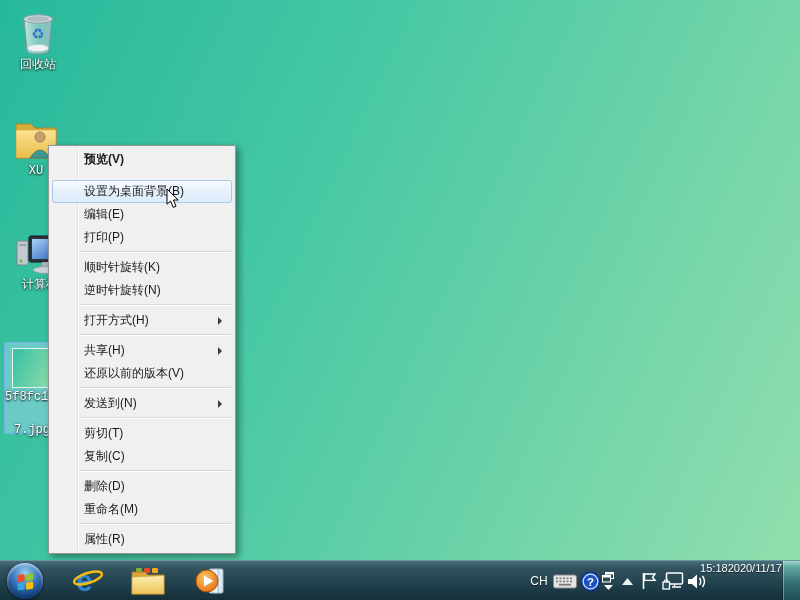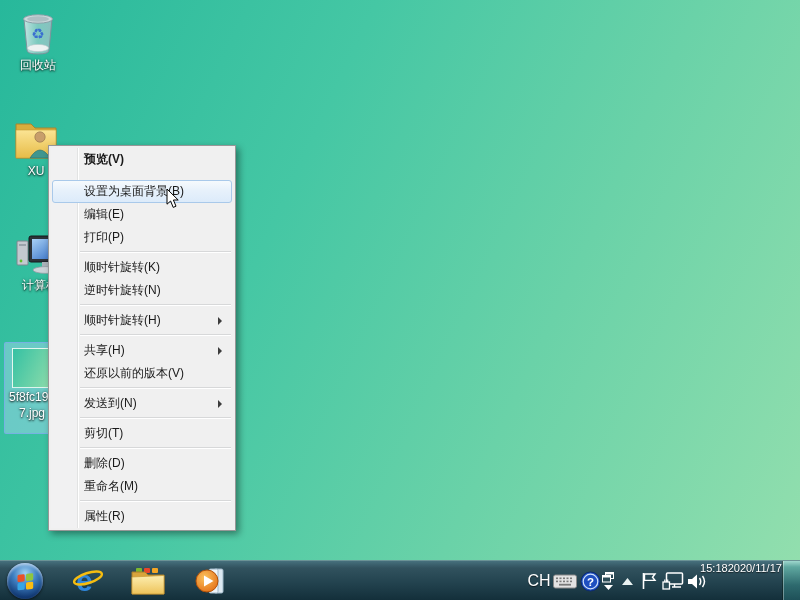--- a/index.html
+++ b/index.html
@@ -4,21 +4,21 @@
 <style>
   html,body{margin:0;padding:0;}
   body{width:800px;height:600px;overflow:hidden;position:relative;
        font-family:"Liberation Sans","DejaVu Sans",sans-serif;
        -webkit-font-smoothing:antialiased;}
   
   .desktop{position:absolute;inset:0;
     background:linear-gradient(115deg,#27b89b 0%,#45c7a4 35%,#6ad2a8 65%,#94dfae 100%);}
   .dicon{position:absolute;text-align:center;cursor:default;}
   .dicon .dlabel{margin-top:2px;font-size:12px;color:#fff;line-height:15px;
-    text-shadow:0 1px 2px rgba(0,0,0,.85),0 0 3px rgba(0,0,0,.5);}
+    text-shadow:0 1px 2px rgba(0,0,0,.85),0 0 3px rgba(0,0,0,.5);font-family:Liberation Mono, monospace;}
   .dicon svg{display:block;margin:0 auto;}
   .file-sel{background:rgba(170,214,245,.45);border:1px solid rgba(120,175,230,.9);
     border-radius:2px;box-sizing:border-box;padding-top:5px;}
   .thumb{width:40px;height:40px;margin:0 auto;border:1px solid rgba(255,255,255,.8);
     background:linear-gradient(115deg,#35c1a3,#8edcab);box-sizing:border-box;}
   
   .cmenu{position:absolute;left:48px;top:145px;width:188px;z-index:10;
     background:#f0f0f0;border:1px solid #979797;box-sizing:border-box;
     box-shadow:3px 3px 7px rgba(0,0,0,.4);padding:2px 1px;}
   .cmenu .gutter{position:absolute;left:2px;top:2px;bottom:2px;width:26px;
@@ -40,21 +40,21 @@
   .taskbar{position:absolute;left:0;top:560px;width:800px;height:40px;z-index:20;
     background:linear-gradient(#46707d 0%,#31525e 18%,#23434f 55%,#132f3a 100%);
     border-top:1px solid rgba(180,230,225,.55);box-sizing:border-box;}
   .tbtn{position:absolute;top:0;height:40px;display:flex;align-items:center;
     justify-content:center;}
   .orb{position:absolute;left:7px;top:2px;width:36px;height:36px;border-radius:50%;
     background:radial-gradient(circle at 50% 28%,#9fd2f2 0%,#3e7fc2 38%,#123a74 75%,#0a2450 100%);
     box-shadow:inset 0 2px 3px rgba(255,255,255,.6),0 1px 3px rgba(0,0,0,.6);
     display:flex;align-items:center;justify-content:center;}
   .tray{position:absolute;top:0;height:40px;display:flex;align-items:center;}
-  .traytxt{color:#fff;font-size:16px;text-shadow:0 1px 1px rgba(0,0,0,.6);}
+  .traytxt{color:#fff;font-size:12px;text-shadow:0 1px 1px rgba(0,0,0,.6);}
   .clock{position:absolute;left:704px;top:0;width:74px;height:40px;color:#fff;
     font-size:11px;line-height:14px;text-align:center;display:flex;
     flex-direction:row;justify-content:center;text-shadow:0 1px 1px rgba(0,0,0,.6);}
   .showdesk{position:absolute;right:0;top:0;width:17px;height:40px;
     border-left:1px solid rgba(0,0,0,.55);box-shadow:inset 1px 0 0 rgba(255,255,255,.35);
     background:linear-gradient(#9fd8ce 0%,#5fa8a0 15%,#2e6a6e 60%,#1d4f57 100%);}
 </style>
 </head>
 <body>
 
@@ -109,50 +109,51 @@
       <rect x="17" y="5" width="28" height="20" fill="url(#scr)"></rect>
       <rect x="27" y="28" width="8" height="5" fill="#aab2b9"></rect>
       <ellipse cx="31" cy="36" rx="13" ry="3.4" fill="#ccd3d8" stroke="#8d979e" stroke-width=".7"></ellipse>
     </svg>
     <div class="dlabel">计算机</div>
   </div>
 
   <div class="dicon file-sel" style="left:4px;top:342px;width:56px;height:92px;">
     <div class="thumb"></div>
     <div class="dlabel">5f8fc19d</div>
-    <div class="dlabel" style="margin-top:1px;">7.jpg</div>
+    <div class="dlabel" style="margin-top:18px;">7.jpg</div>
   </div>
 
   <div class="cmenu">
     <div class="gutter"></div>
     <div class="mitem bold">预览(V)</div>
     <div class="mitem hl">设置为桌面背景(B)</div>
     <div class="mitem">编辑(E)</div>
     <div class="mitem">打印(P)</div>
     <div class="msep"></div>
     <div class="mitem">顺时针旋转(K)</div>
     <div class="mitem">逆时针旋转(N)</div>
     <div class="msep"></div>
     <div class="mitem">
-      <span>顺时针旋转(H)</span>
+      <span>打开方式(H)</span>
       <span class="subarrow"></span>
     </div>
     <div class="msep"></div>
     <div class="mitem">
       <span>共享(H)</span>
       <span class="subarrow"></span>
     </div>
     <div class="mitem">还原以前的版本(V)</div>
     <div class="msep"></div>
     <div class="mitem">
       <span>发送到(N)</span>
       <span class="subarrow"></span>
     </div>
     <div class="msep"></div>
     <div class="mitem">剪切(T)</div>
+    <div class="mitem">复制(C)</div>
     <div class="msep"></div>
     <div class="mitem">删除(D)</div>
     <div class="mitem">重命名(M)</div>
     <div class="msep"></div>
     <div class="mitem">属性(R)</div>
   </div>
 
   <div class="cursor">
     <svg width="14" height="21" viewBox="0 0 14 21">
       <path d="M1 1 L1 16.2 L4.6 13 L7.2 19.4 L10 18.2 L7.4 12 L12.2 12 Z" fill="#ffffff" stroke="#000000" stroke-width="1"></path>

